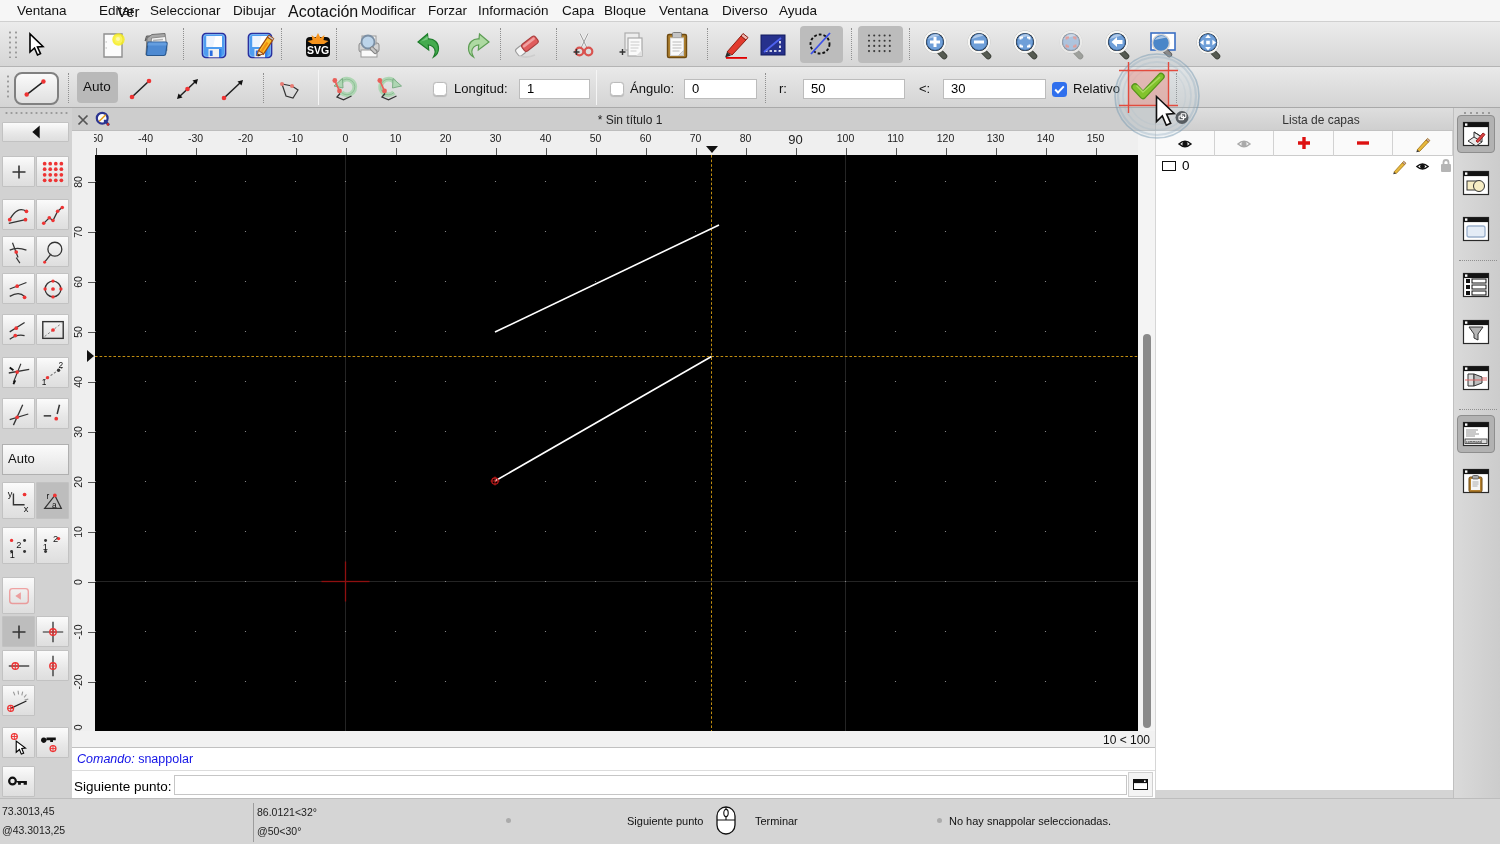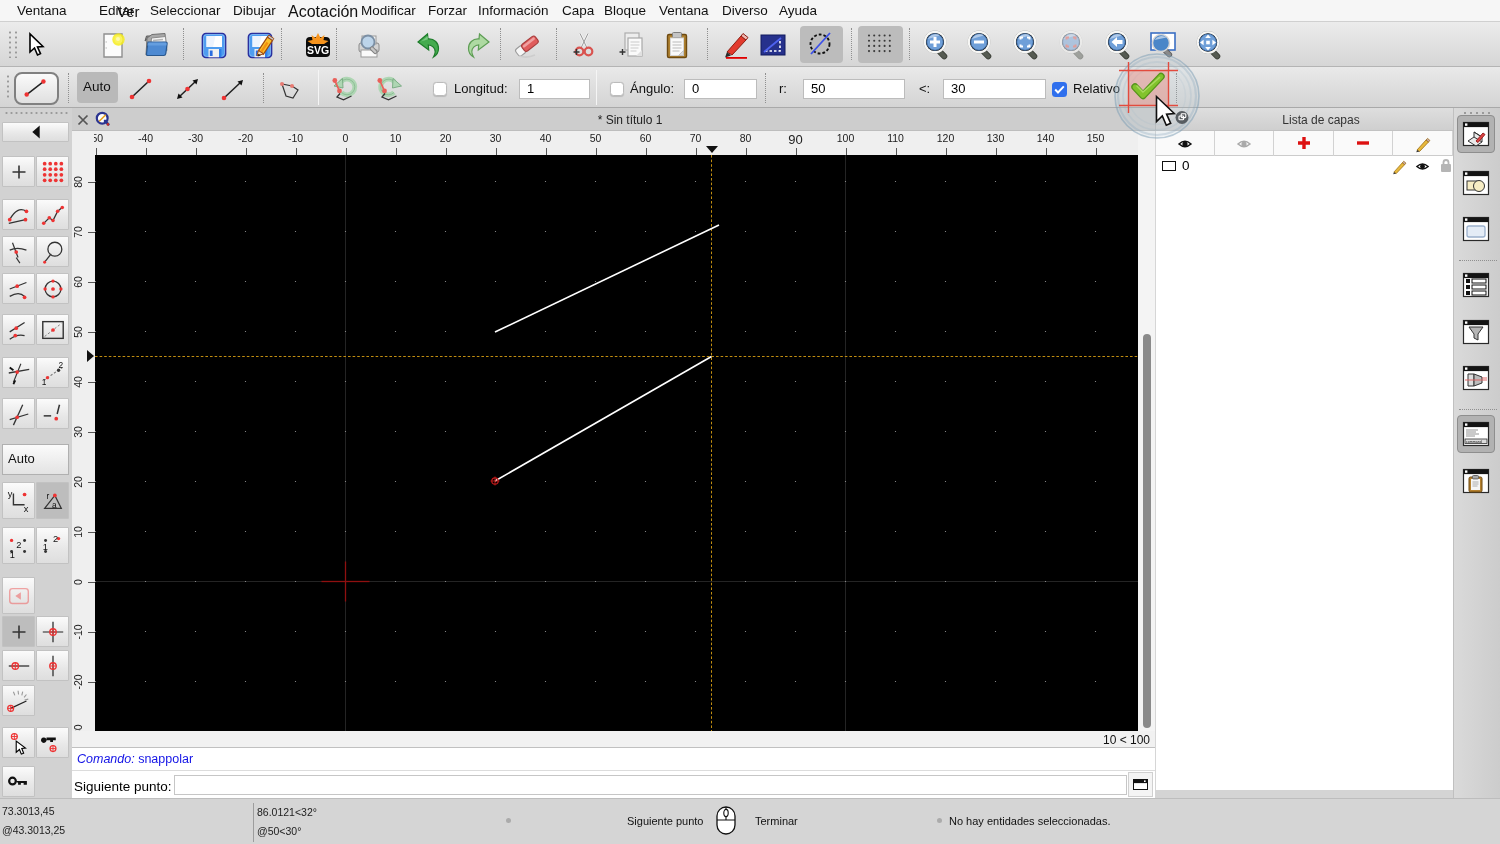--- a/index.html
+++ b/index.html
@@ -1006,21 +1006,21 @@
 <div style="left:257px;top:825px;font-size:10.5px;color:#222;">@50&lt;30°</div>
 <div style="left:506px;top:818px;width:5px;height:5px;background:#ababab;border-radius:50%;"></div>
 <div style="left:627px;top:815px;font-size:11px;color:#111;">Siguiente punto</div>
 <svg style="left:716px;top:806px" width="20" height="29" viewBox="0 0 20 29">
 <rect x="1" y="1" width="18" height="27" rx="9" fill="#fff" stroke="#111" stroke-width="1.3"></rect>
 <path d="M10 1 v13 M1 14 h18" stroke="#111" stroke-width="1.1"></path>
 <ellipse cx="10" cy="7" rx="2.2" ry="3.6" fill="#fff" stroke="#111" stroke-width="1.1"></ellipse>
 </svg>
 <div style="left:755px;top:815px;font-size:11px;color:#111;">Terminar</div>
 <div style="left:937px;top:818px;width:5px;height:5px;background:#ababab;border-radius:50%;"></div>
-<div style="left:949px;top:815px;font-size:11px;color:#111;">No hay entidades seleccionadas.</div>
+<div style="left:949px;top:815px;font-size:11px;color:#111;">No hay snappolar seleccionadas.</div>
 <svg style="left:1112px;top:51px" width="90" height="90" viewBox="0 0 90 90">
 <circle cx="45" cy="45" r="42" fill="rgba(175,198,214,0.16)"></circle>
 <circle cx="45" cy="45" r="42" fill="none" stroke="rgba(122,155,180,0.50)" stroke-width="1.6"></circle>
 <circle cx="45" cy="45" r="39" fill="none" stroke="rgba(140,168,190,0.32)" stroke-width="2.2"></circle>
 <circle cx="45" cy="45" r="34" fill="none" stroke="rgba(150,178,198,0.22)" stroke-width="1.8"></circle>
 <circle cx="45" cy="45" r="28.5" fill="none" stroke="rgba(155,180,200,0.16)" stroke-width="1.4"></circle>
 </svg>
 <svg style="left:1112px;top:54px" width="74" height="66" viewBox="0 0 74 66">
 <rect x="16.5" y="16.5" width="40" height="35" fill="rgba(238,130,120,0.42)"></rect>
 <g stroke="#e24b3e" stroke-width="1.4">

